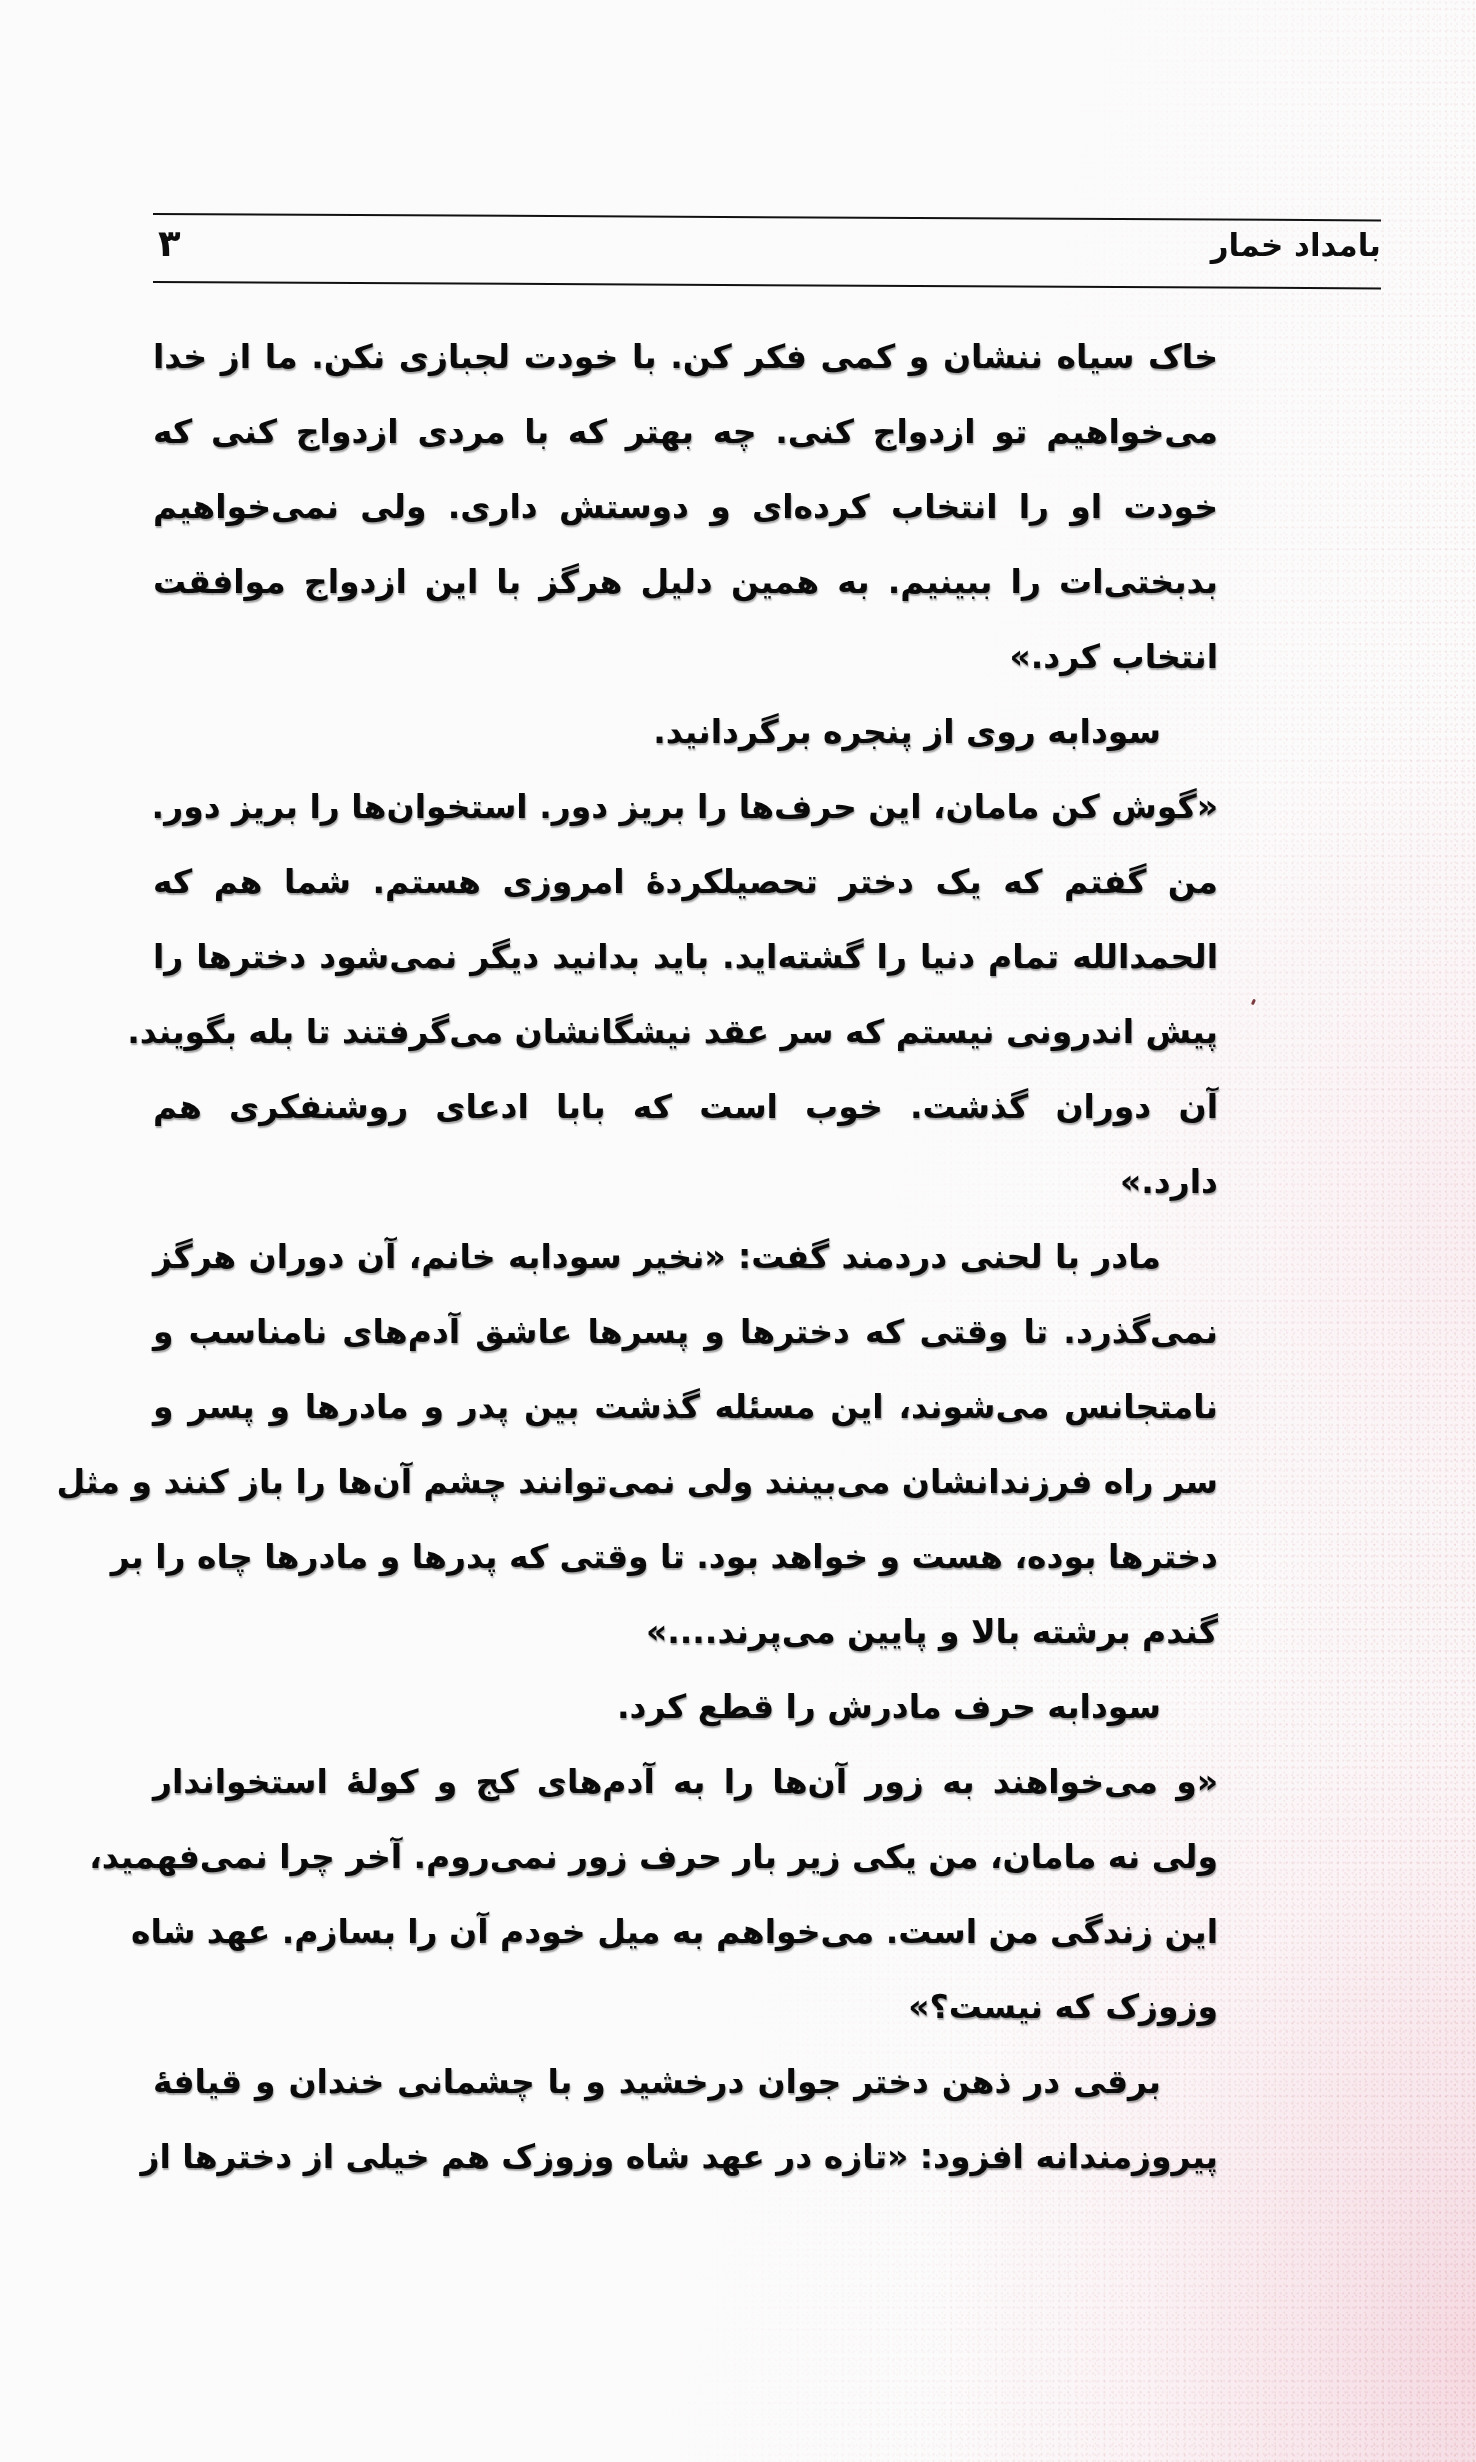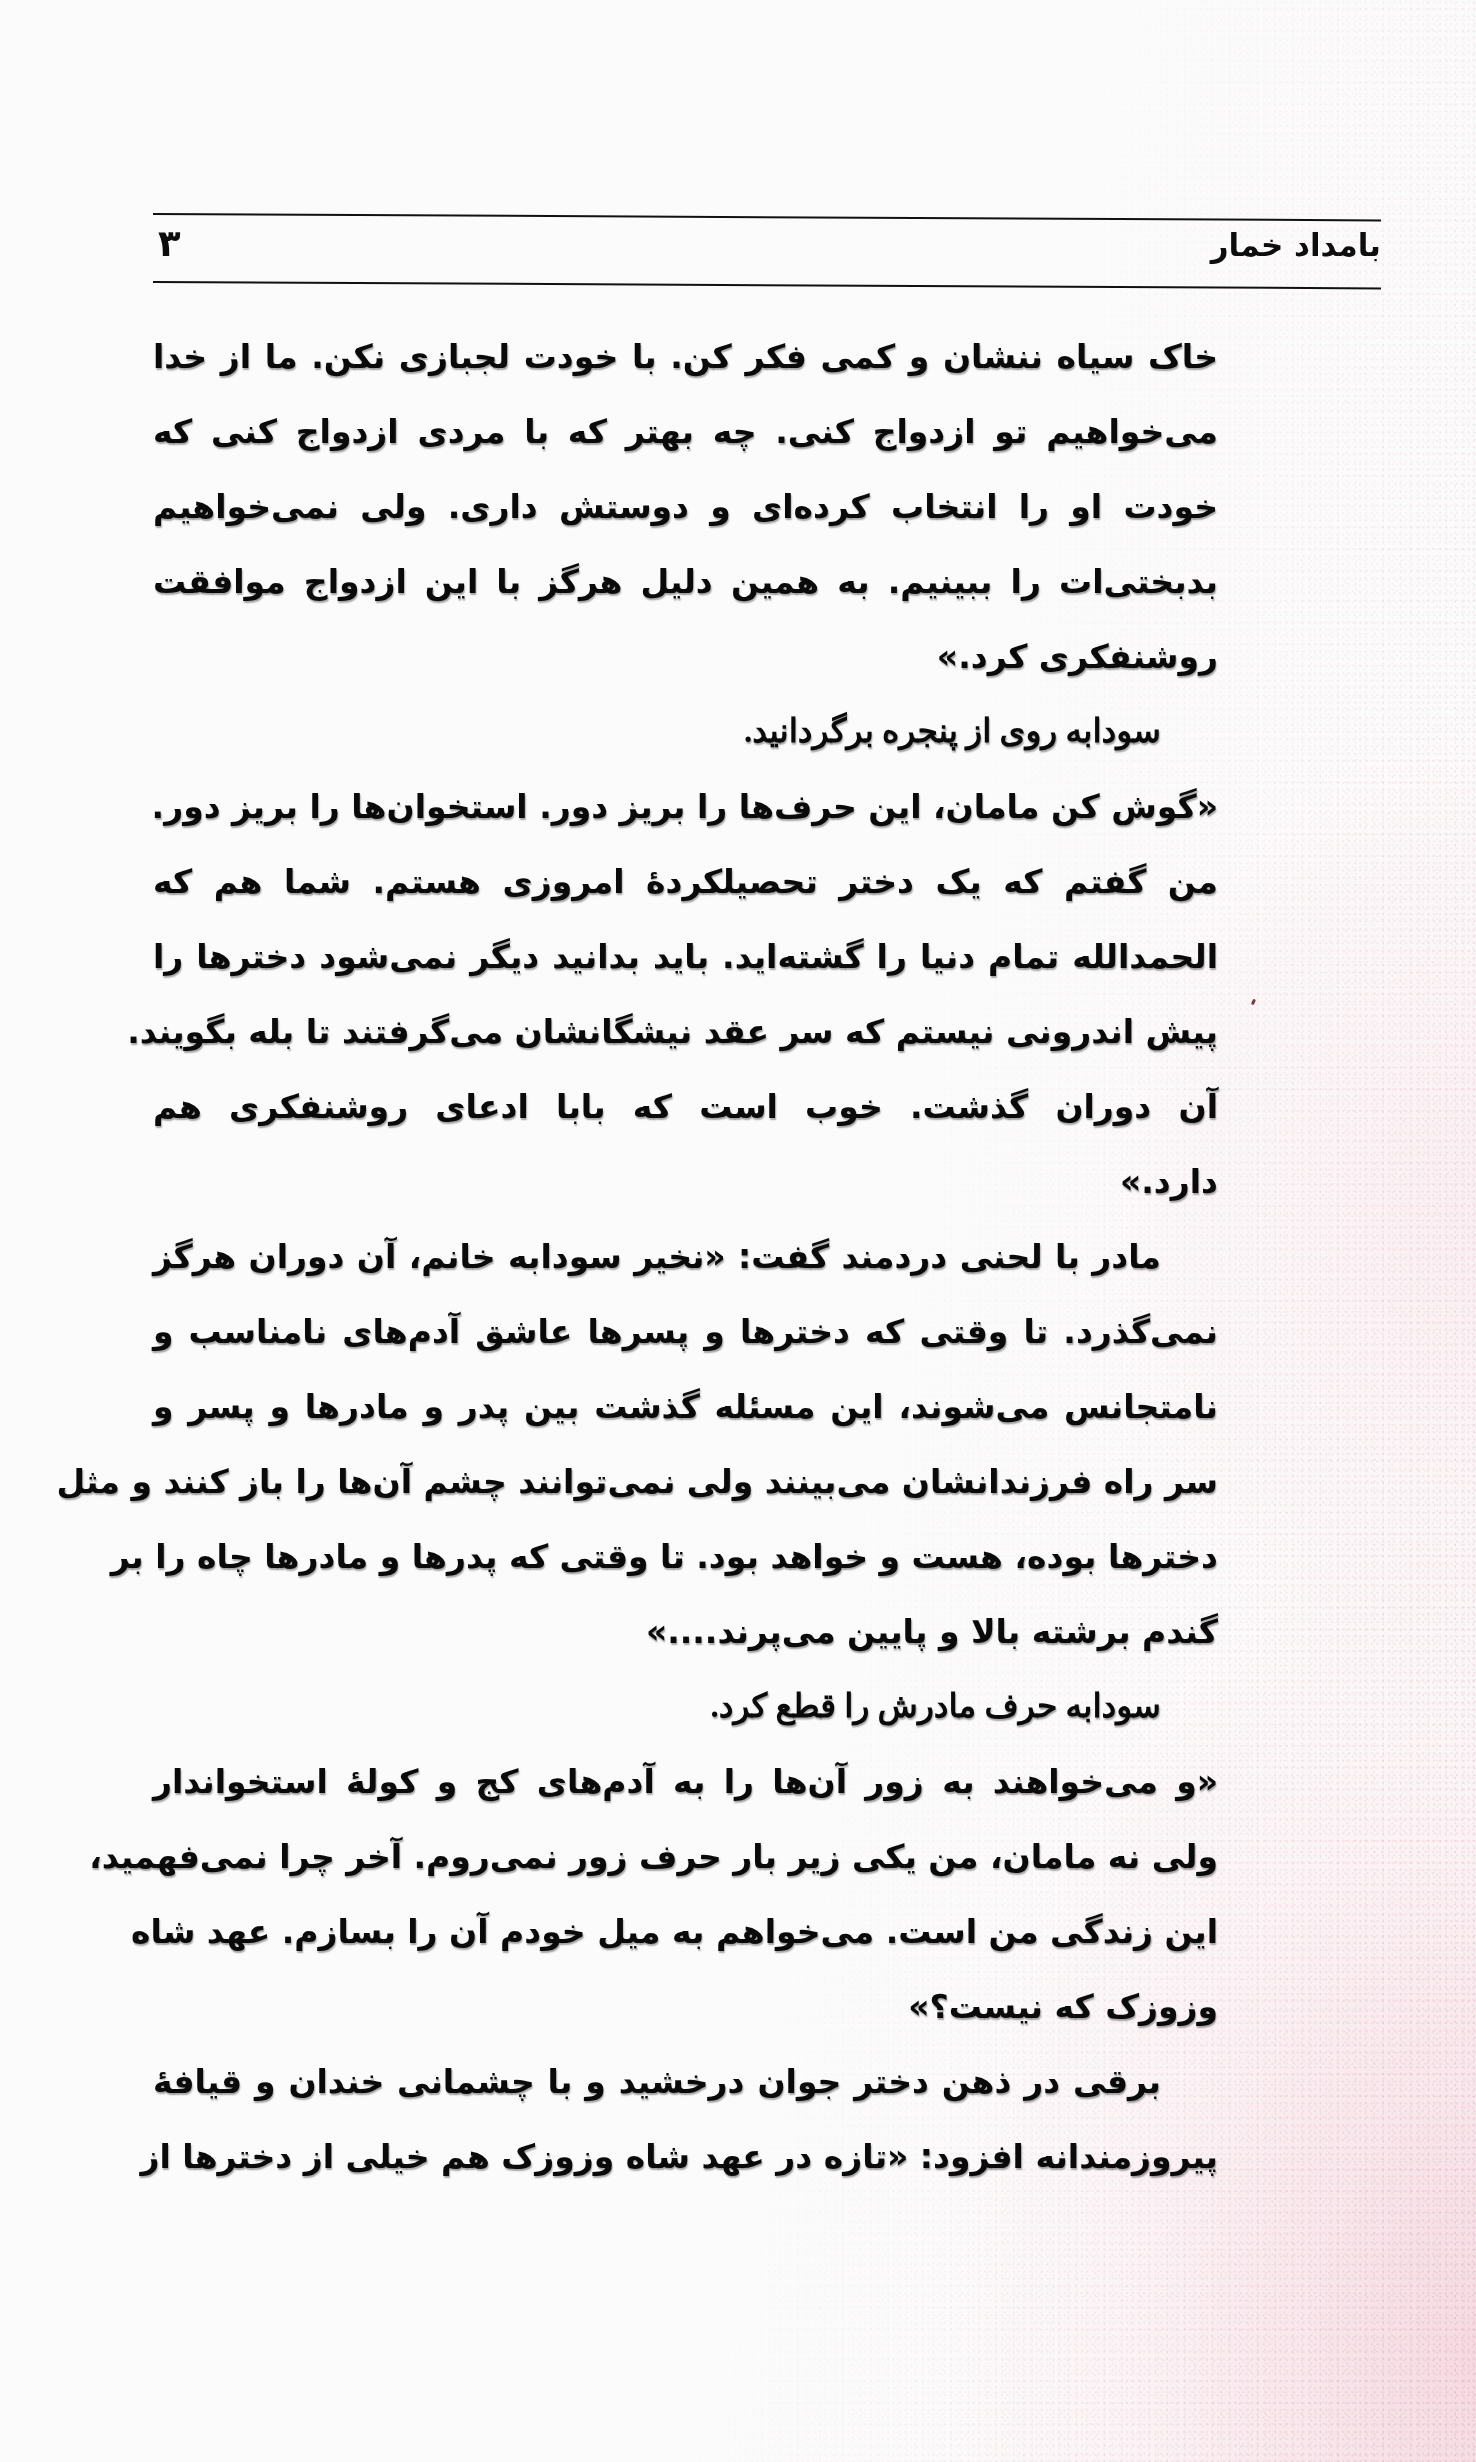--- a/index.html
+++ b/index.html
@@ -97,21 +97,20 @@
       text-align: justify;
       text-align-last: justify;
       overflow: visible;
     }
     .line.short {
       text-align-last: right;
     }
     .line.indent {
       padding-right: 57px;
       text-align-last: right;
-      font-family: Liberation Serif, serif;
     }
     .line.indent-justify {
       padding-right: 57px;
       text-align-last: justify;
     }
     .stray-mark {
       position: absolute;
       left: 1252px;
       top: 999px;
       width: 3.3px;
@@ -134,21 +133,21 @@
     <div class="page-number">۳</div>
   </div>
 
   <div class="rule bottom"></div>
 
   <div class="body-text">
     <span class="line">خاک سیاه ننشان و کمی فکر کن. با خودت لجبازی نکن. ما از خدا</span>
     <span class="line">می‌خواهیم تو ازدواج کنی. چه بهتر که با مردی ازدواج کنی که</span>
     <span class="line">خودت او را انتخاب کرده‌ای و دوستش داری. ولی نمی‌خواهیم</span>
     <span class="line">بدبختی‌ات را ببینیم. به همین دلیل هرگز با این ازدواج موافقت</span>
-    <span class="line short">روشنفکری کرد.»</span>
+    <span class="line short">انتخاب کرد.»</span>
     <span class="line indent">سودابه روی از پنجره برگردانید.</span>
     <span class="line">«گوش کن مامان، این حرف‌ها را بریز دور. استخوان‌ها را بریز دور.</span>
     <span class="line">من گفتم که یک دختر تحصیلکردهٔ امروزی هستم. شما هم که</span>
     <span class="line">الحمدالله تمام دنیا را گشته‌اید. باید بدانید دیگر نمی‌شود دخترها را</span>
     <span class="line">پیش اندرونی نیستم که سر عقد نیشگانشان می‌گرفتند تا بله بگویند.</span>
     <span class="line">آن دوران گذشت. خوب است که بابا ادعای روشنفکری هم</span>
     <span class="line short">دارد.»</span>
     <span class="line indent-justify">مادر با لحنی دردمند گفت: «نخیر سودابه خانم، آن دوران هرگز</span>
     <span class="line">نمی‌گذرد. تا وقتی که دخترها و پسرها عاشق آدم‌های نامناسب و</span>
     <span class="line">نامتجانس می‌شوند، این مسئله گذشت بین پدر و مادرها و پسر و</span>

